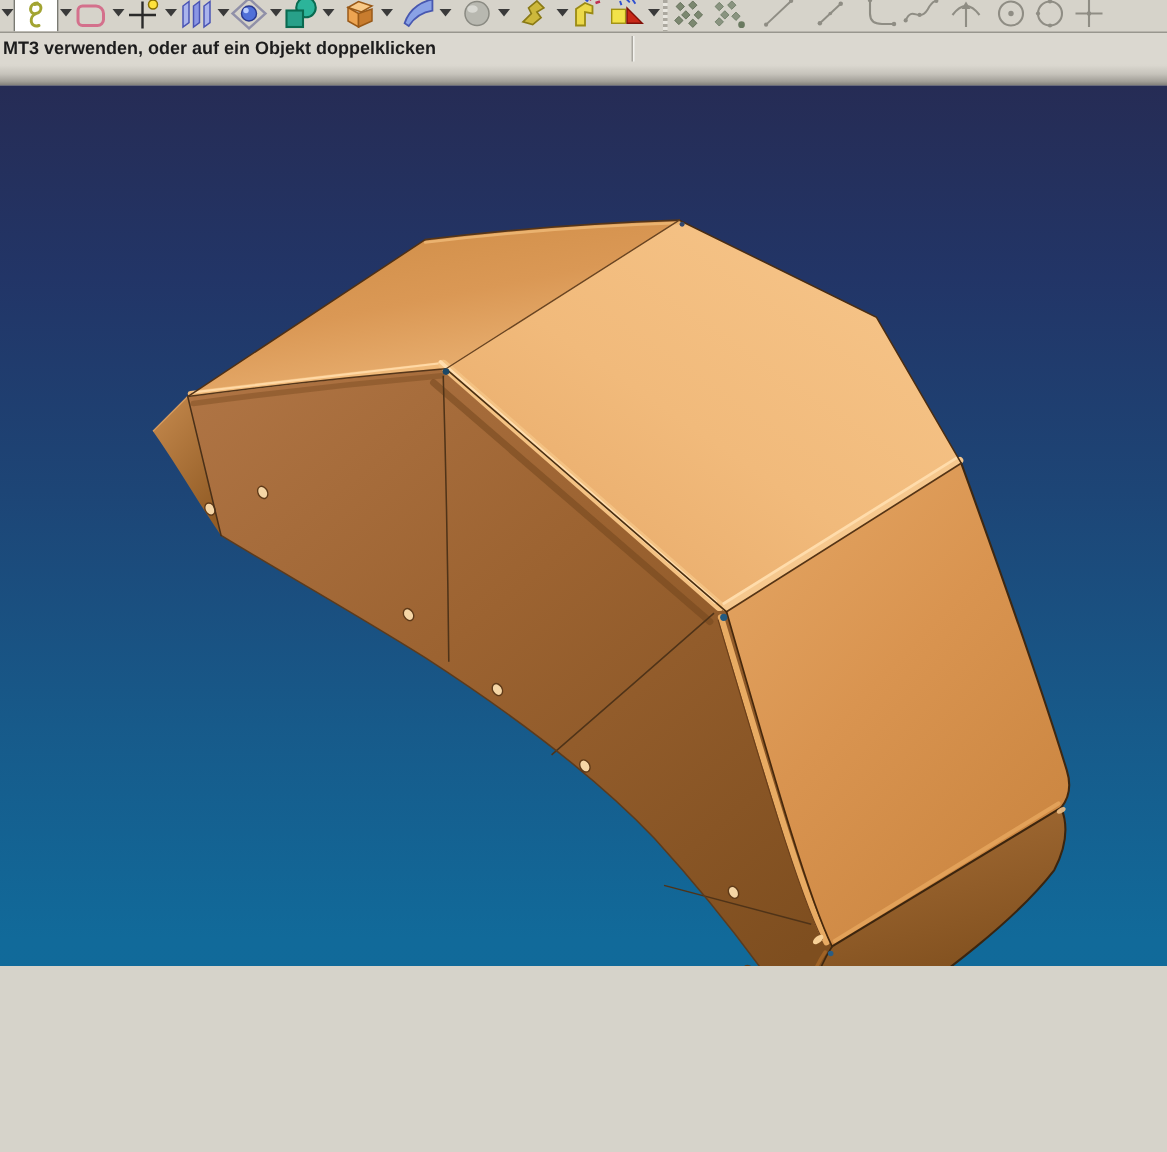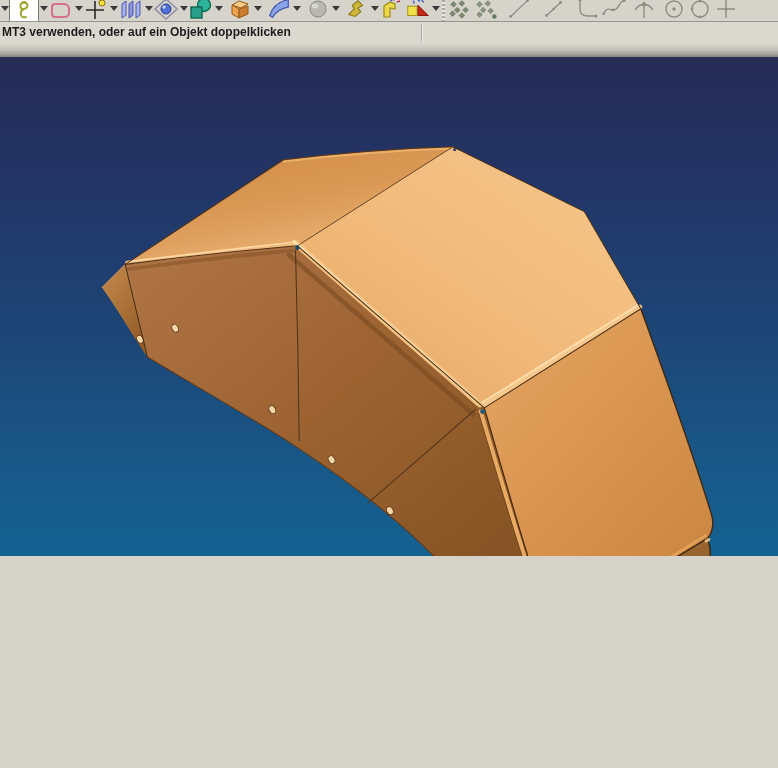--- a/index.html
+++ b/index.html
@@ -1,17 +1,17 @@
 <!DOCTYPE html>
 <html><head>
 <meta charset="utf-8">
 <style>
   html,body{margin:0;padding:0;}
   body{font-family:"Liberation Sans","DejaVu Sans",sans-serif;background:#d6d3ca;}
-  .app{position:relative;width:778px;height:556px;overflow:hidden;background:#d6d3ca;}
+  .app{position:relative;width:778px;height:644px;overflow:hidden;background:#d6d3ca;}
 
   
   .toolbar{position:absolute;left:0;top:0;width:778px;height:21px;background:#d6d3ca;
     display:flex;align-items:flex-start;overflow:hidden;}
   .tb{display:inline-flex;width:26px;height:26px;margin-top:-4px;align-items:center;justify-content:center;flex:0 0 auto;}
   .tb svg{display:block;}
   .tb.wbtn{background:#ffffff;border:1px solid #7a7a72;border-bottom-color:#fff;width:28px;}
   .drop{flex:0 0 auto;width:9px;height:21px;position:relative;}
   .drop::after{content:"";position:absolute;left:1px;top:6px;border-left:4px solid transparent;
     border-right:4px solid transparent;border-top:5px solid #3a3a3a;}

